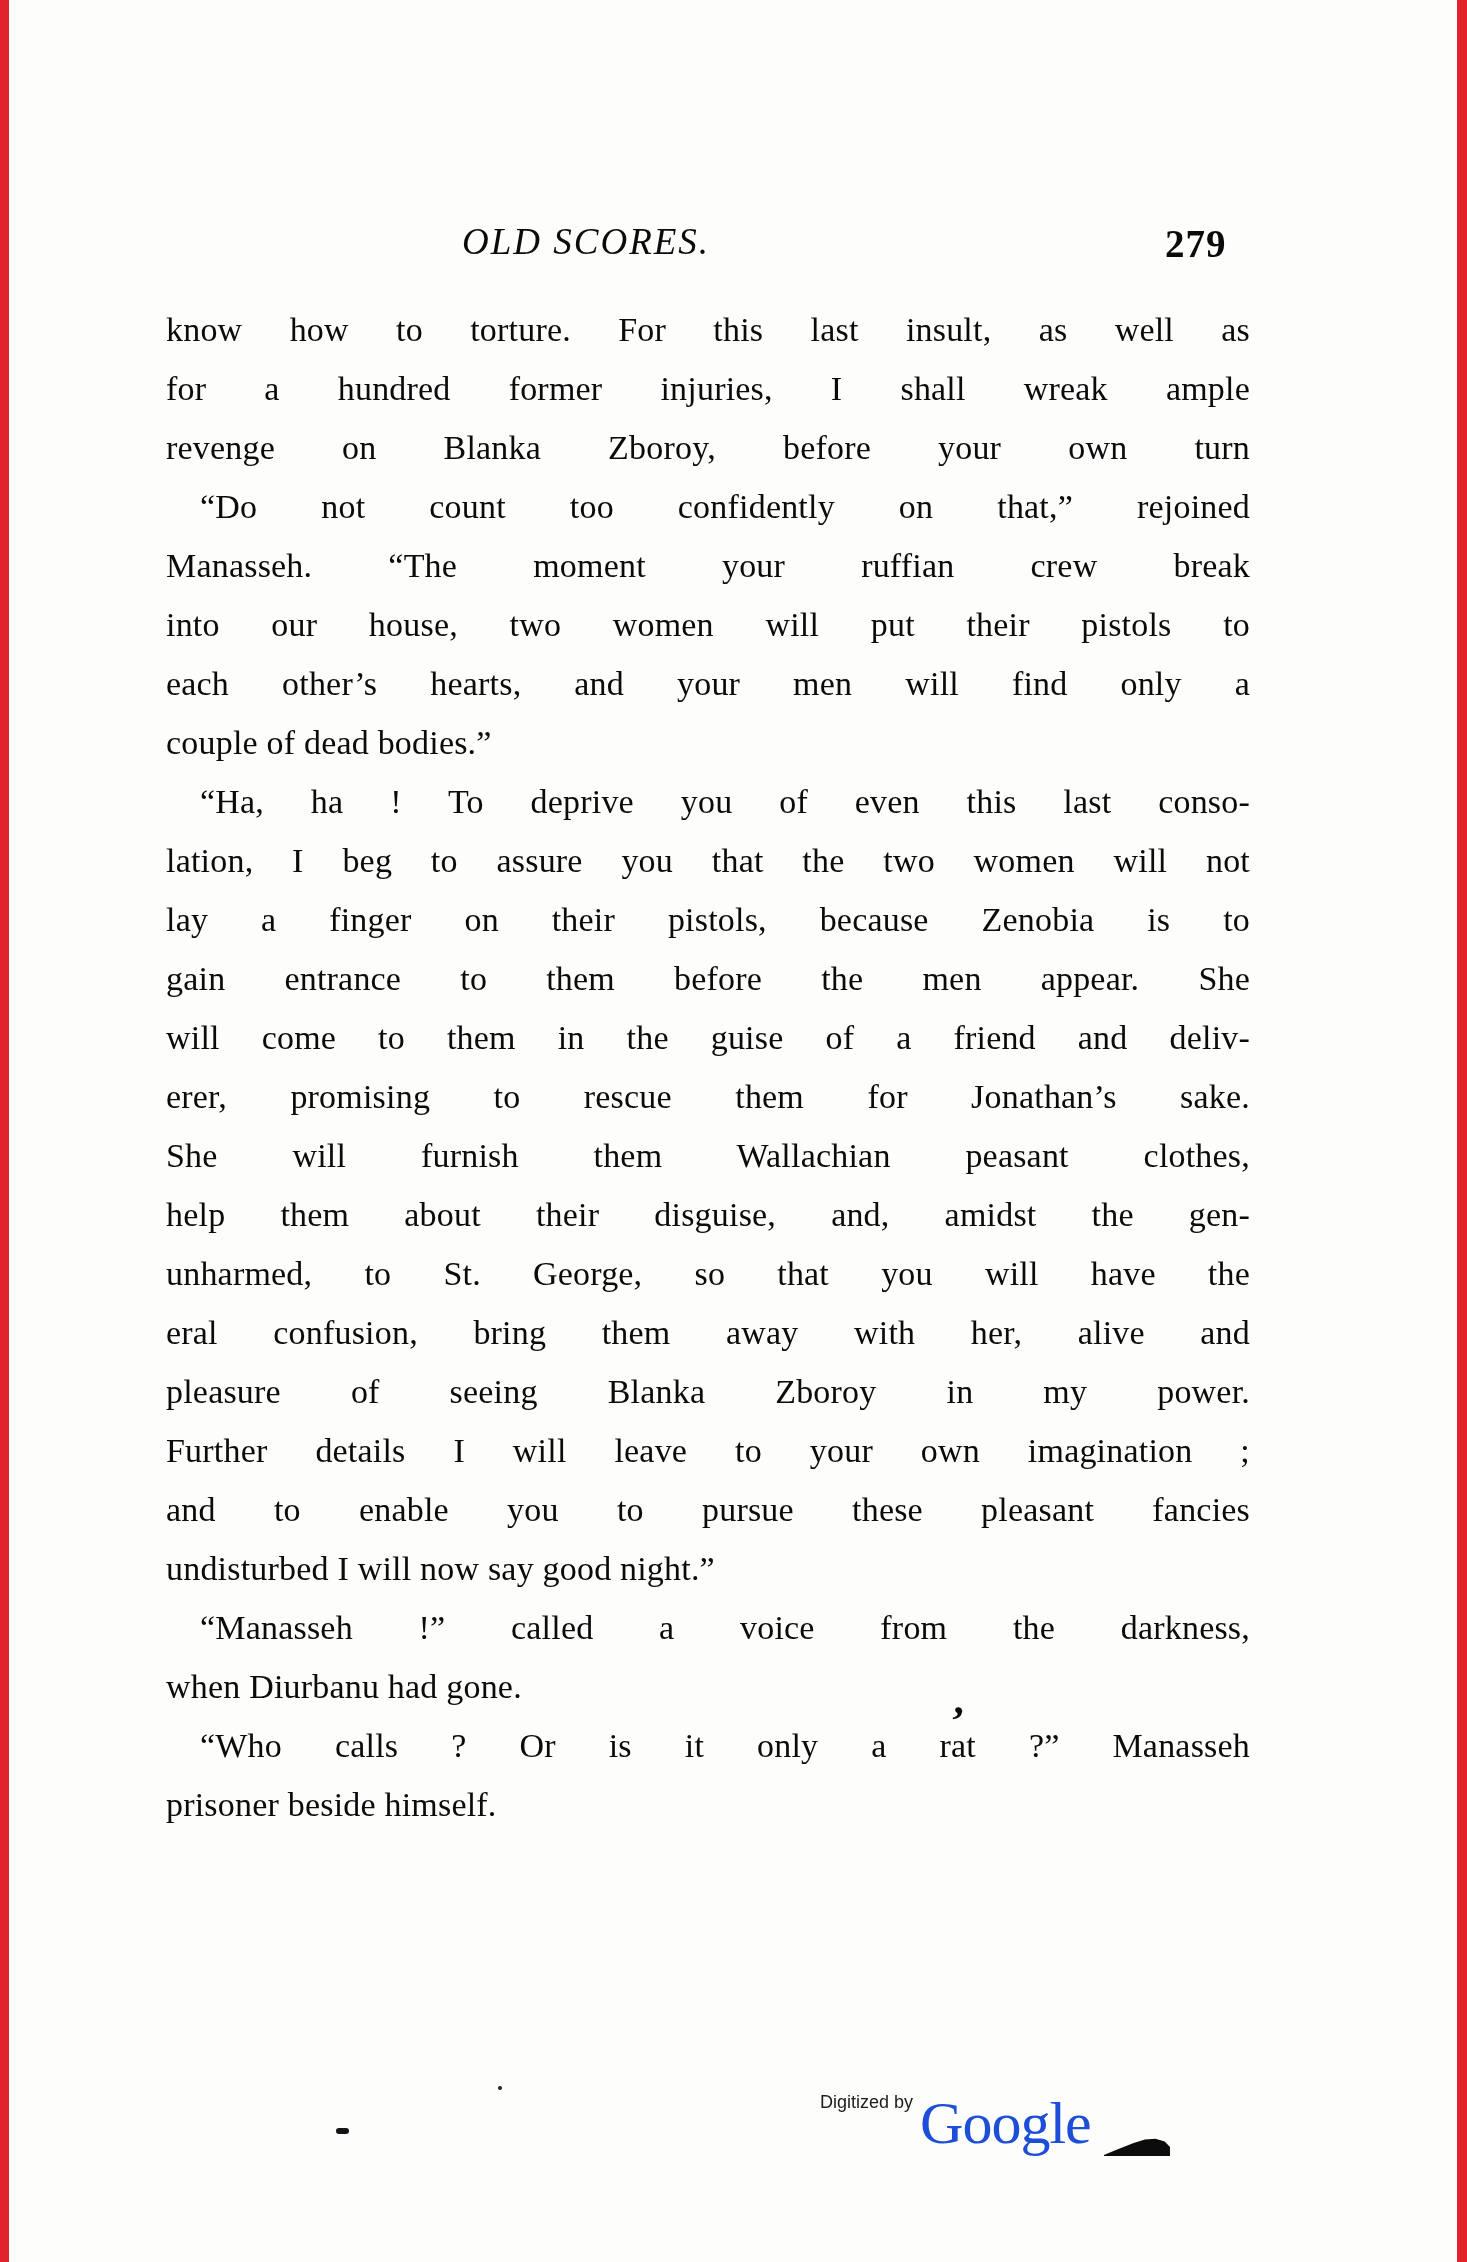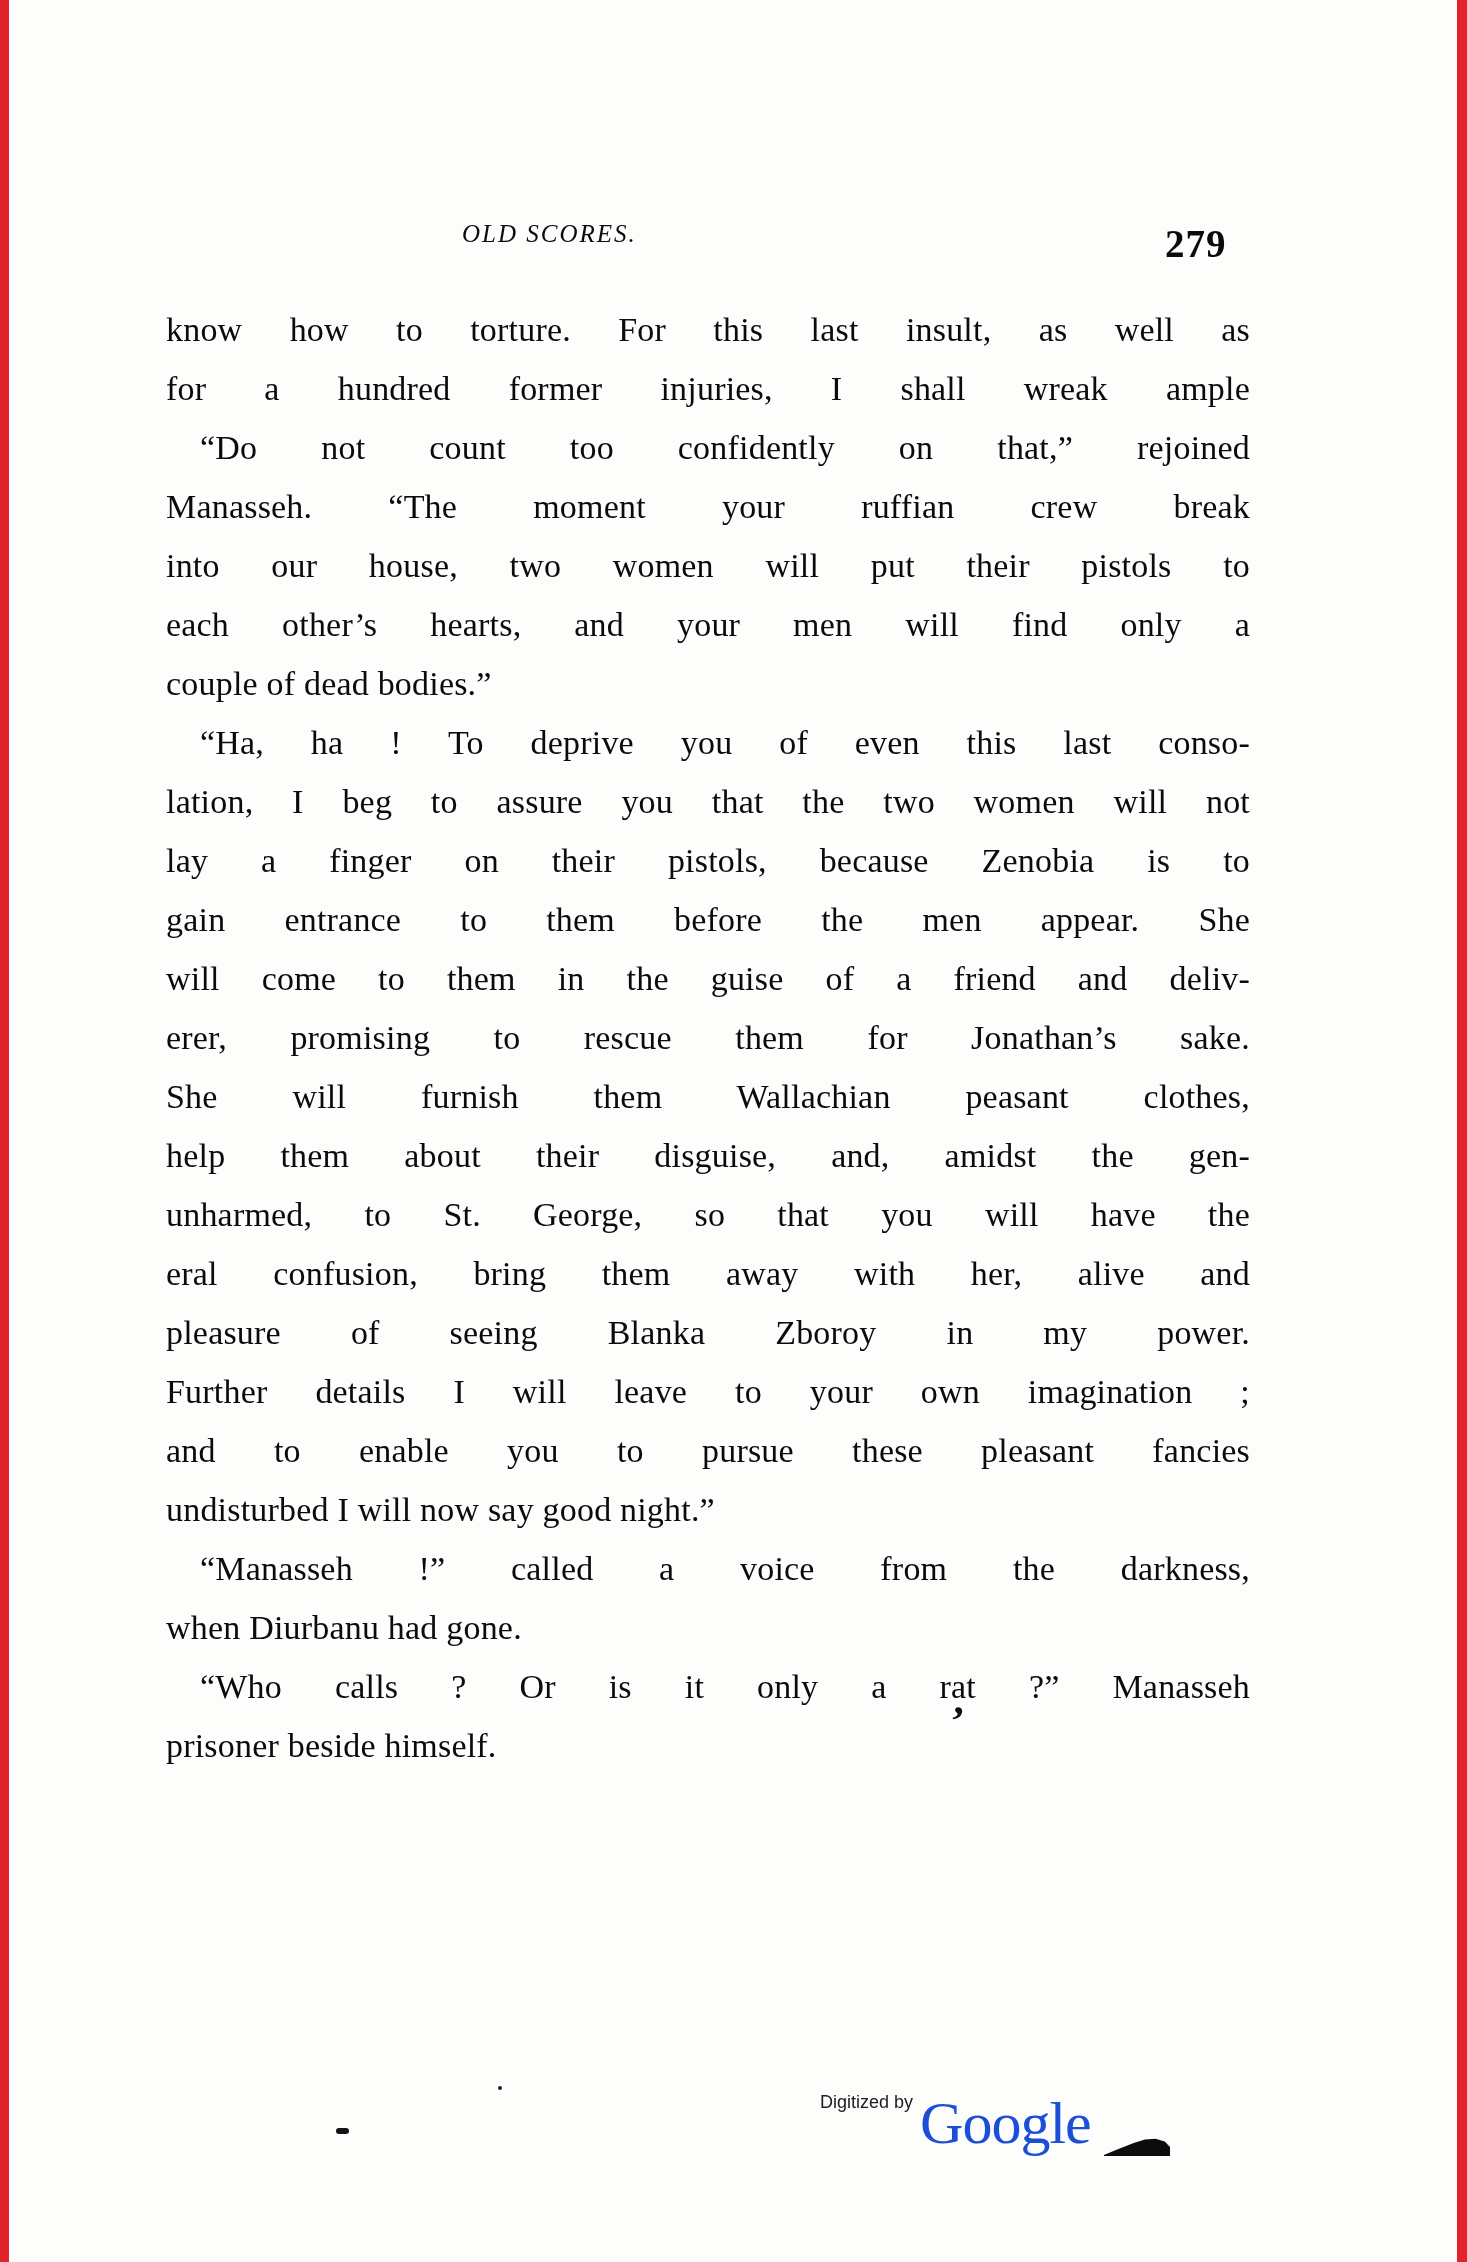--- a/index.html
+++ b/index.html
@@ -14,21 +14,21 @@
   }
   .edge-strip {
     position:absolute; top:0; height:2262px;
     background:var(--edge-red, #e2232b);
   }
   .edge-strip.left  { left:0;  width:9px; }
   .edge-strip.right { right:0; width:10px; }
 
   .running-title {
     position:absolute; left:462px; top:220px;
-    font-style:italic; font-size:25px; letter-spacing:2px;
+    font-style:italic; font-size:37px; letter-spacing:2px;
     white-space:nowrap;
   }
   .page-number {
     position:absolute; left:1165px; top:221px;
     font-size:39px; font-weight:bold; letter-spacing:1px;
   }
 
   .text-block {
     position:absolute; left:166px; top:300px; width:1084px;
     font-size:34px; letter-spacing:0.2px;
@@ -87,20 +87,21 @@
 
   <div class="edge-strip left"></div>
   <div class="edge-strip right"></div>
 
   <div class="running-title">OLD SCORES.</div>
   <div class="page-number">279</div>
 
   <div class="text-block">
     <div class="line">know how to torture. For this last insult, as well as</div>
     <div class="line">for a hundred former injuries, I shall wreak ample</div>
+    <div class="line">revenge on Blanka Zboroy, before your own turn</div>
     <div class="line indent">“Do not count too confidently on that,” rejoined</div>
     <div class="line">Manasseh. “The moment your ruffian crew break</div>
     <div class="line">into our house, two women will put their pistols to</div>
     <div class="line">each other’s hearts, and your men will find only a</div>
     <div class="line pend">couple of dead bodies.”</div>
     <div class="line indent">“Ha, ha ! To deprive you of even this last conso-</div>
     <div class="line">lation, I beg to assure you that the two women will not</div>
     <div class="line">lay a finger on their pistols, because Zenobia is to</div>
     <div class="line">gain entrance to them before the men appear. She</div>
     <div class="line">will come to them in the guise of a friend and deliv-</div>

